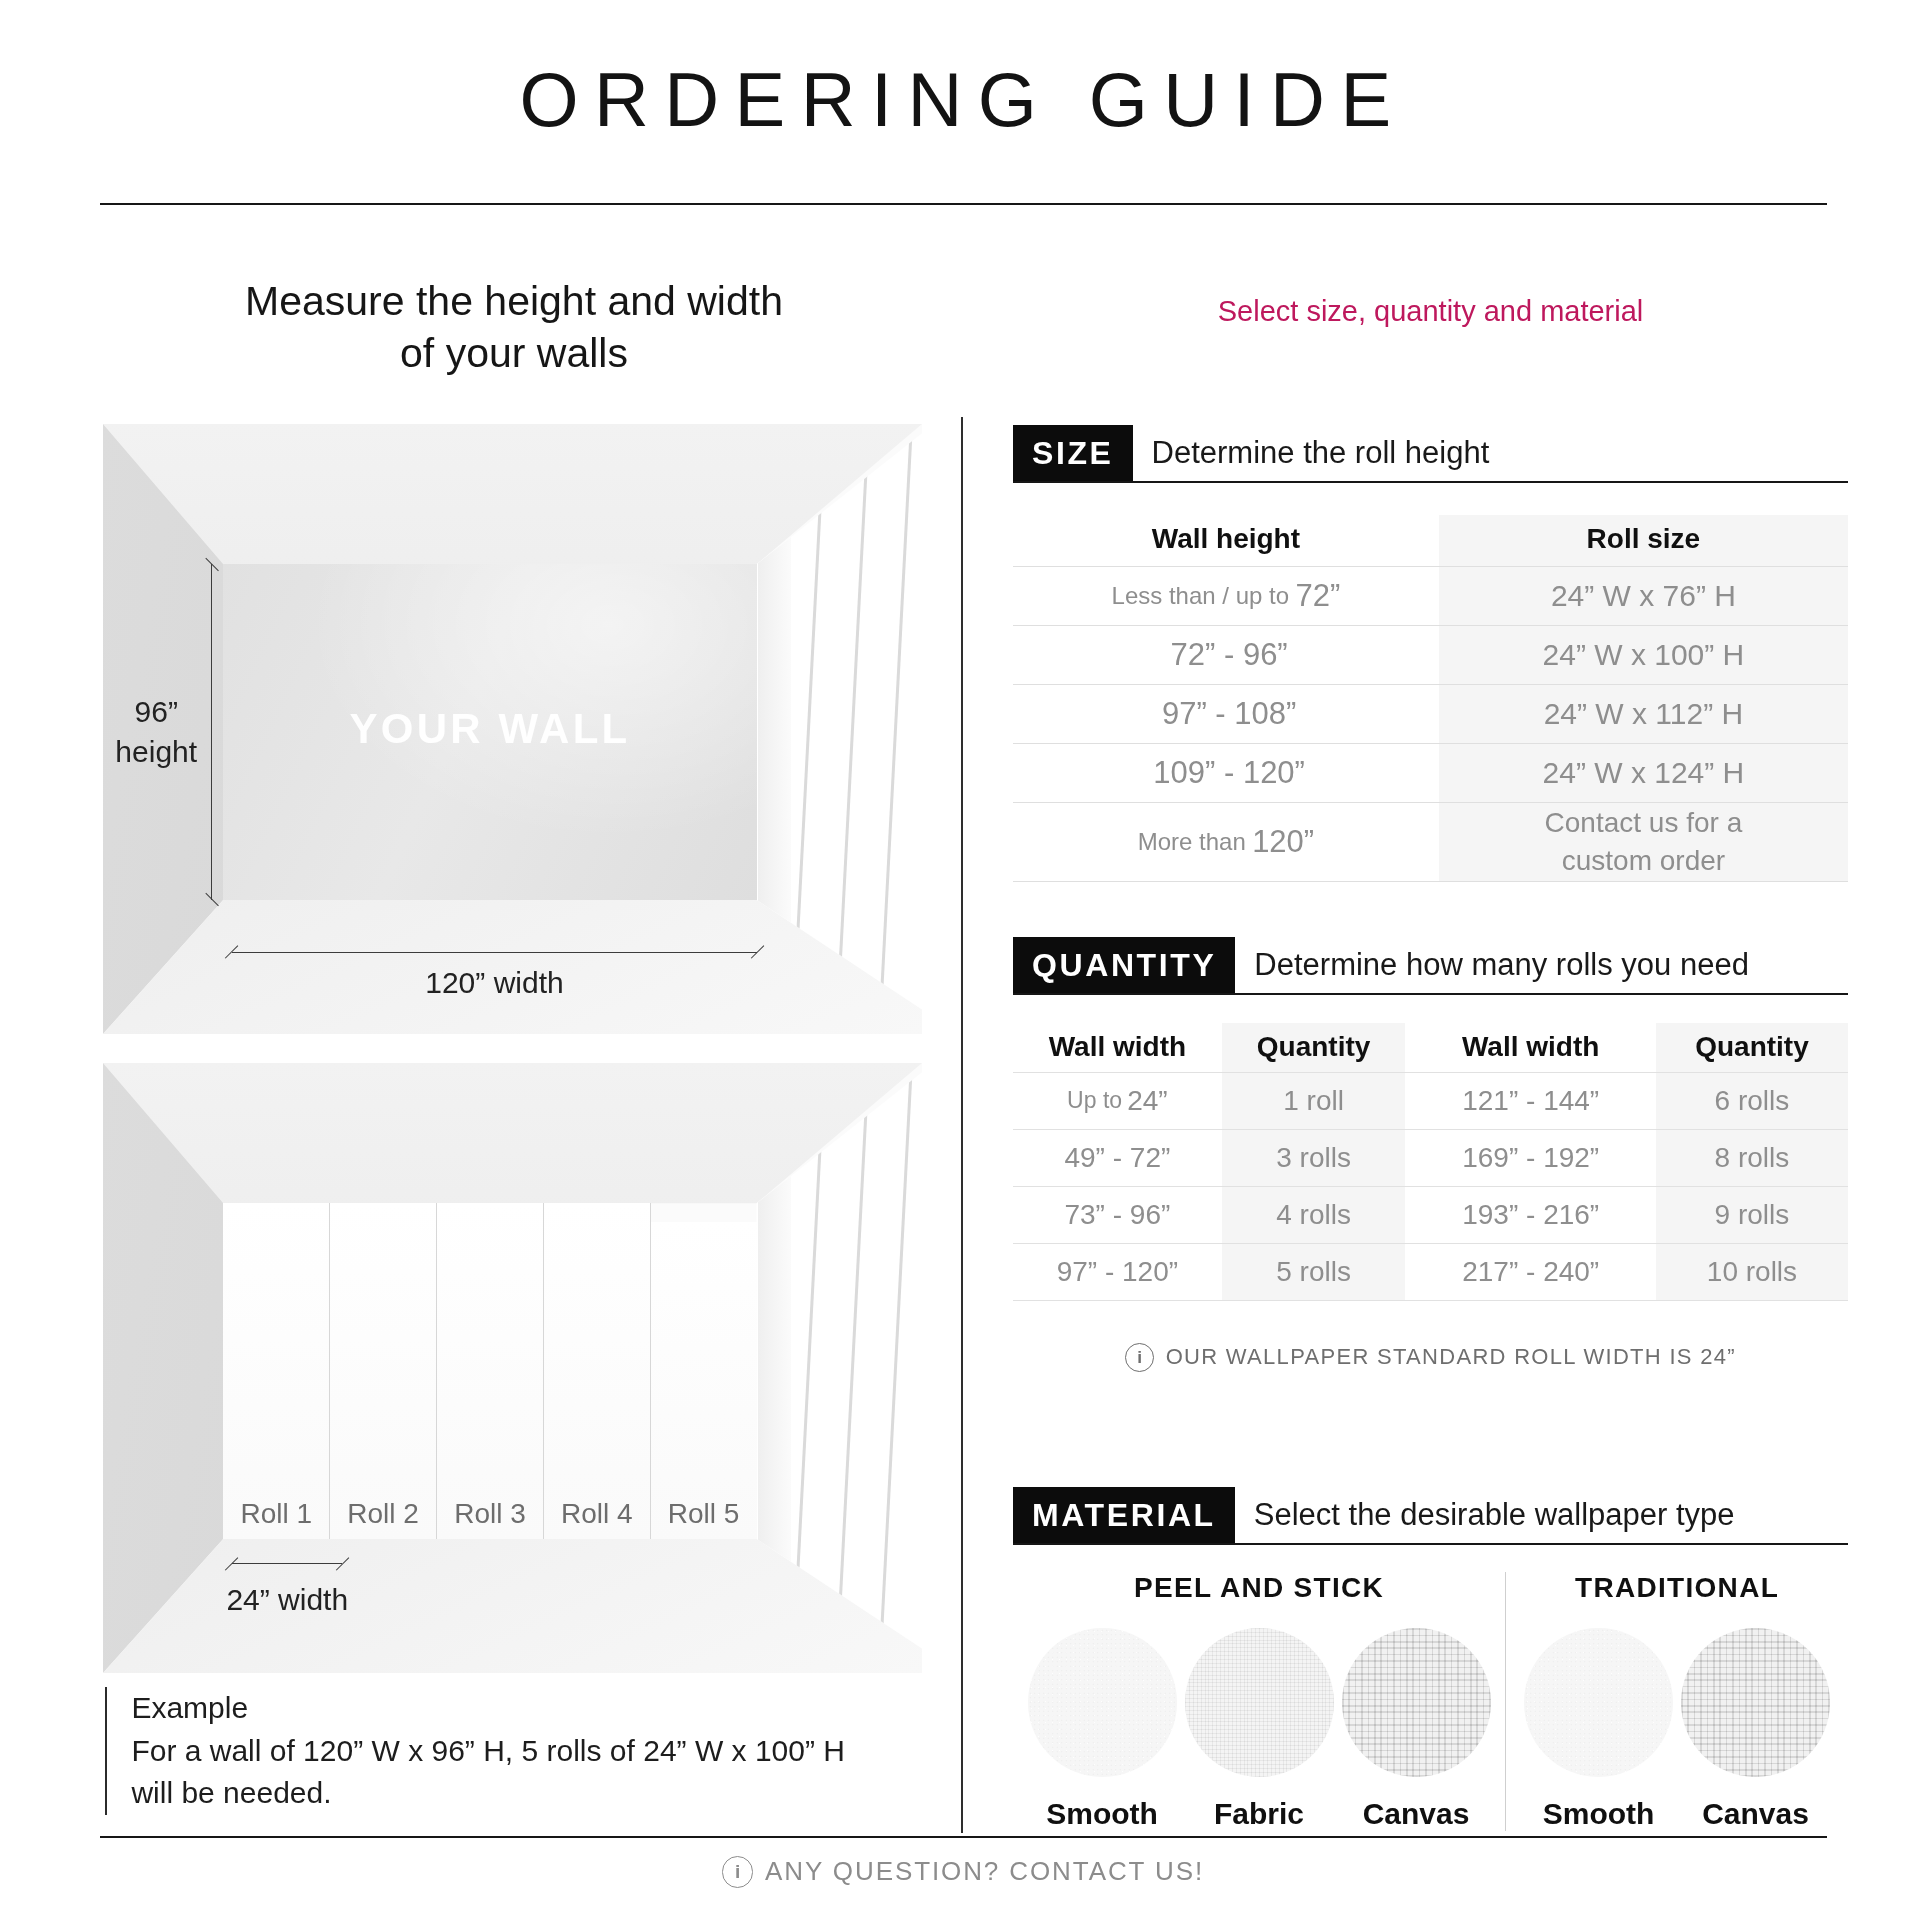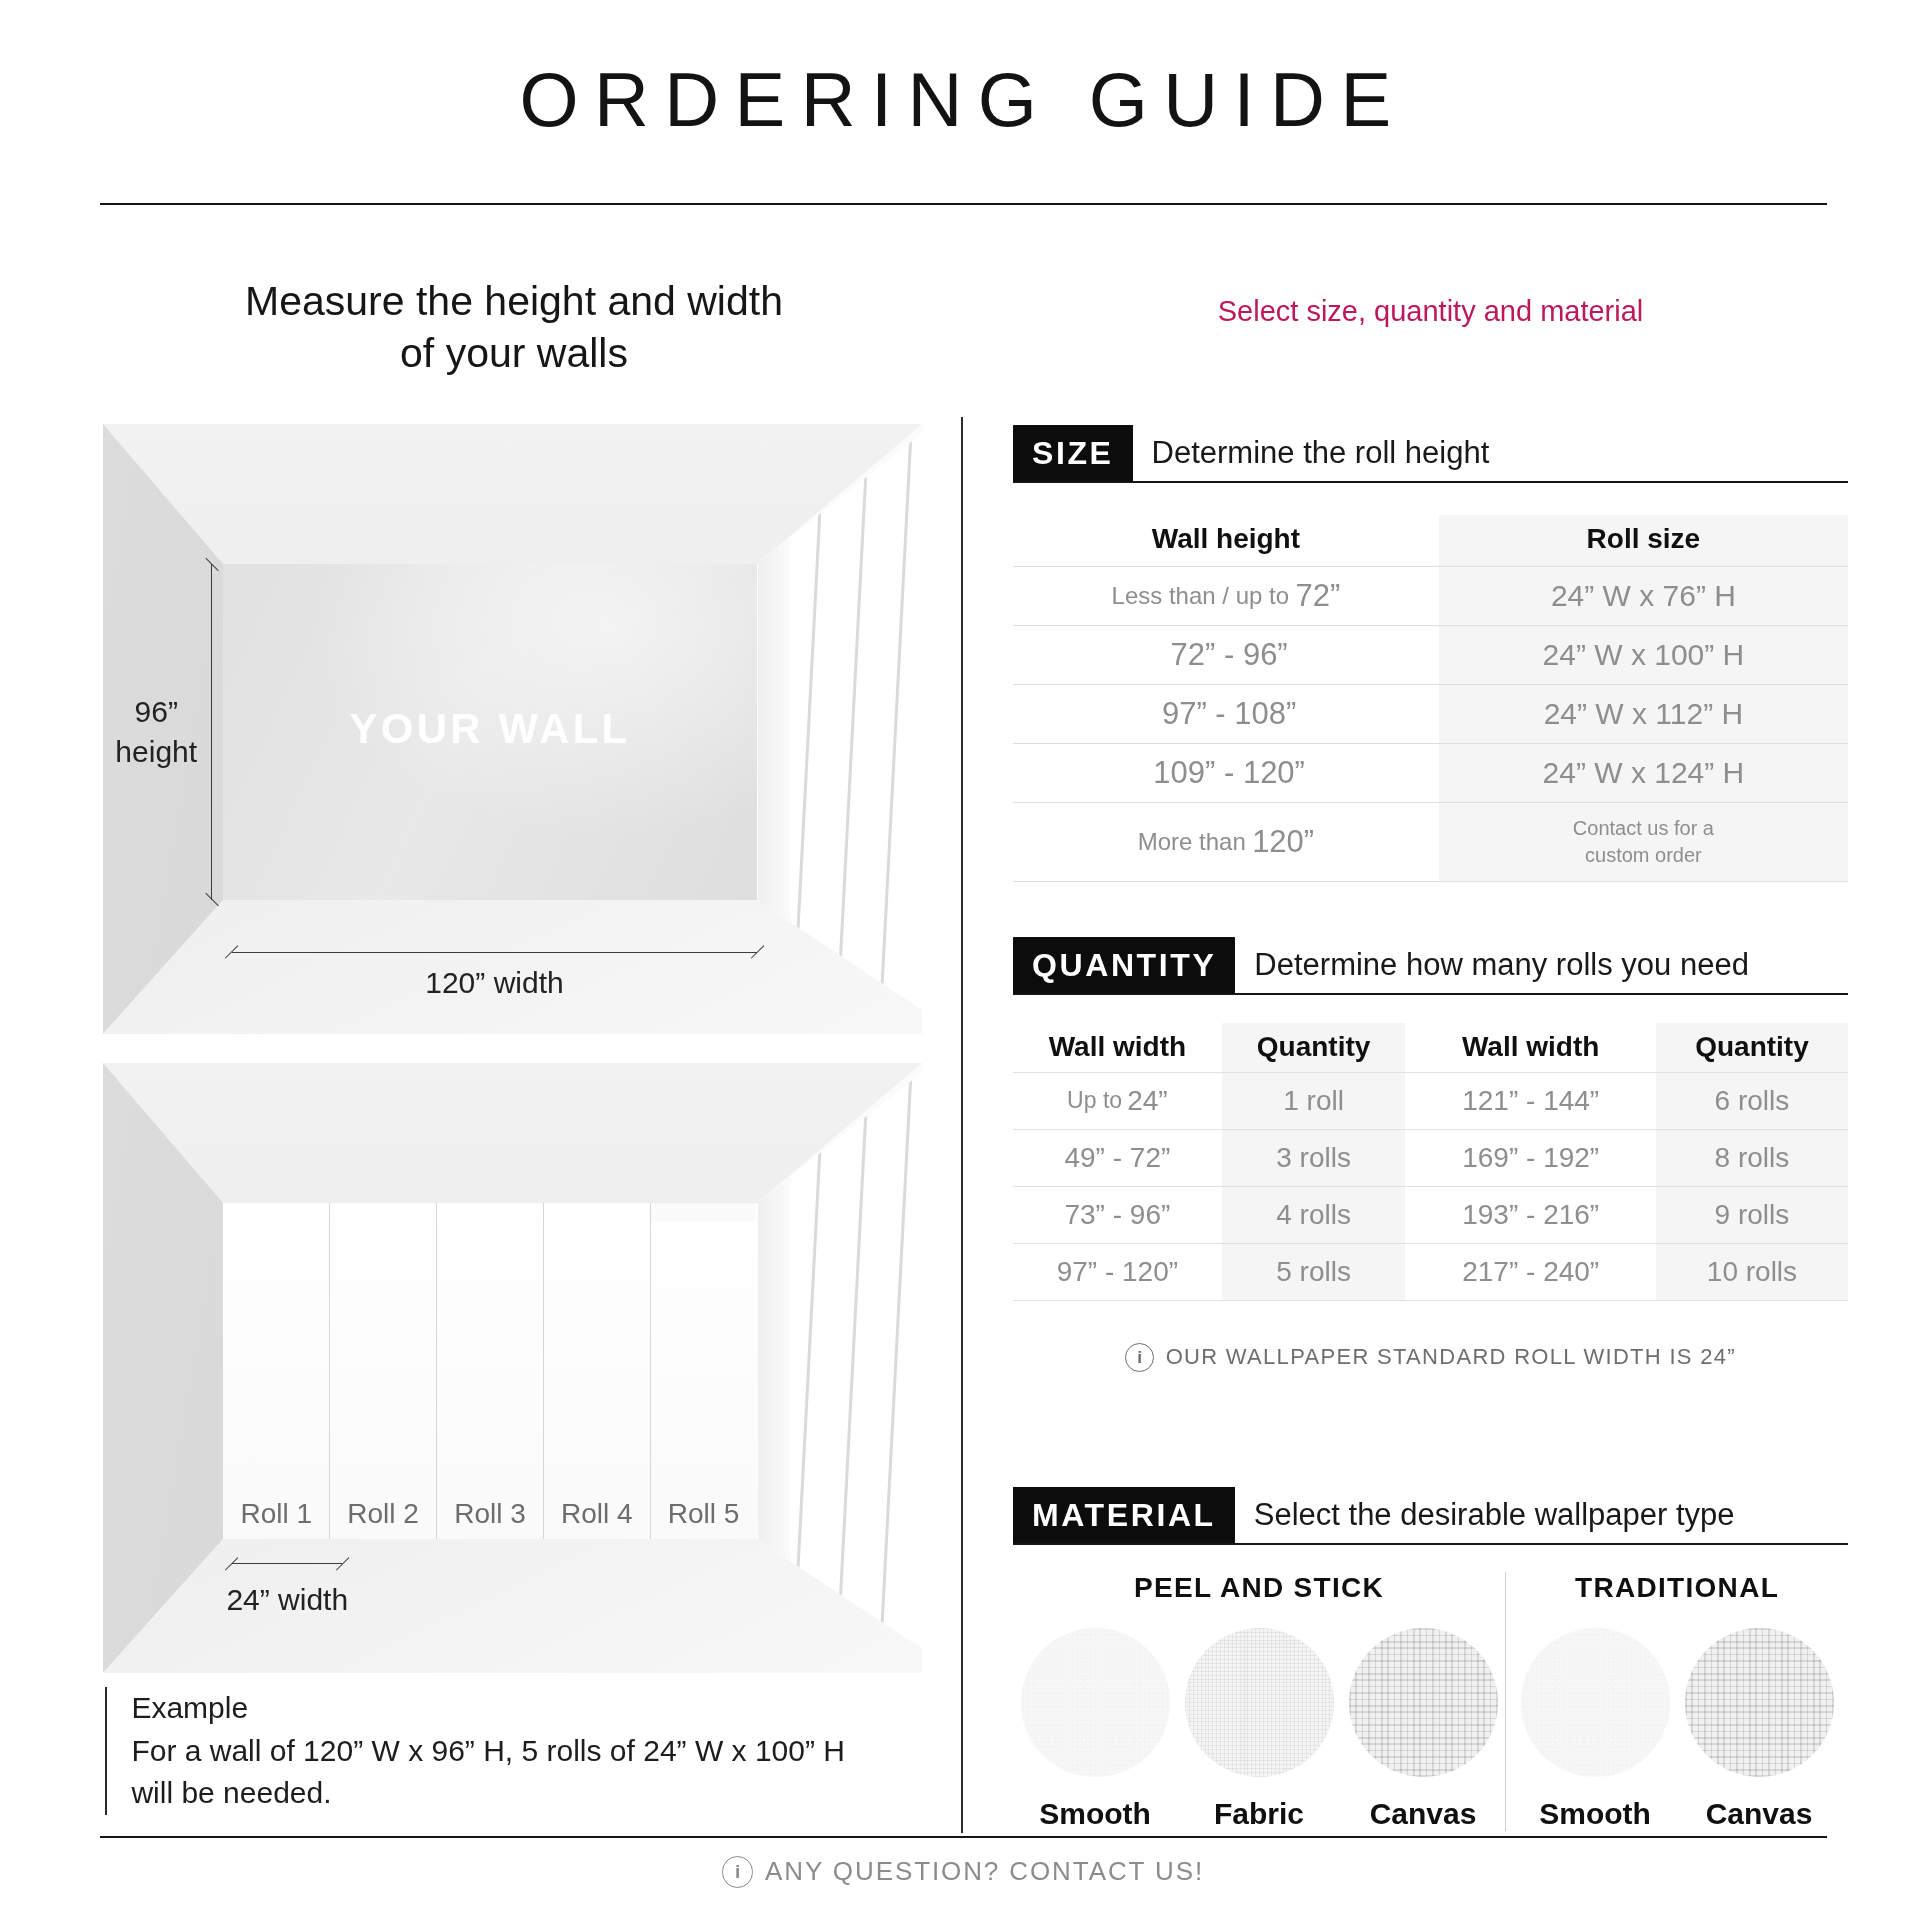--- a/index.html
+++ b/index.html
@@ -90,21 +90,21 @@
   .size-table{margin-top:32px;}
   .st-row{display:grid;grid-template-columns:51% 49%;}
   .st-cell{min-height:58px;display:flex;align-items:center;justify-content:center;
            color:#8e8e8e;font-size:30px;}
   .st-cell.c2{background:#f5f5f5;}
   .st-row.head .st-cell{min-height:41px;font-weight:700;font-size:28px;color:#101010;padding:3.9px 0 6.4px;}
   .st-row.body .st-cell{border-top:1.3px solid #dfdfdf;}
   .st-row.body.last .st-cell{border-bottom:1.3px solid #dfdfdf;min-height:78px;}
   .st-prefix{font-size:24px;margin-right:6.4px;}
   .st-value{font-size:31px;}
-  .two-line{flex-direction:column;font-size:20px;line-height:1.35;}
+  .two-line{flex-direction:column;font-size:28px;line-height:1.35;}
 
   
   .qty-table{margin-top:28px;}
   .qt-row{display:grid;grid-template-columns:25% 22% 30% 23%;}
   .qt-cell{min-height:56px;display:flex;align-items:center;justify-content:center;
            color:#8e8e8e;font-size:28px;}
   .qt-cell.c2,.qt-cell.c4{background:#f5f5f5;}
   .qt-row.head .qt-cell{min-height:49px;font-weight:700;font-size:28px;color:#101010;}
   .qt-row.body .qt-cell{border-top:1.3px solid #e1e1e1;}
   .qt-row.body.last .qt-cell{border-bottom:1.3px solid #e1e1e1;}
@@ -115,21 +115,21 @@
                display:flex;align-items:center;justify-content:center;
                font-size:17.3px;font-weight:600;font-style:normal;}
   .note-text{font-size:22px;letter-spacing:1.3px;}
 
   
   .mat-groups{display:flex;margin-top:27px;align-items:flex-start;}
   .grp{display:flex;flex-direction:column;align-items:center;}
   .grp.peel{width:59%;}
   .grp.trad{width:41%;border-left:1.3px solid #cfcfcf;}
   .grp-title{font-size:28px;font-weight:700;letter-spacing:1.3px;color:#101010;}
-  .swatches{display:flex;gap:9px;margin-top:24.4px;justify-content:space-between;}
+  .swatches{display:flex;gap:2px;margin-top:24.4px;justify-content:space-between;}
   .swatch{display:flex;flex-direction:column;align-items:center;width:155px;}
   .circle{width:149px;height:149px;border-radius:50%;}
   .tex-smooth{background-color:#f6f6f6;
       background-image:radial-gradient(rgba(0,0,0,0.05) 0.8px, transparent 0.8px),
                        radial-gradient(rgba(255,255,255,0.9) 0.6px, transparent 0.6px);
       background-size:4.5px 4.5px,7px 7px;}
   .tex-fabric{background-color:#f4f4f4;
       background-image:repeating-linear-gradient(0deg, rgba(0,0,0,0.055) 0 1px, transparent 1px 3.9px),
                        repeating-linear-gradient(90deg, rgba(0,0,0,0.055) 0 1px, transparent 1px 3.9px);}
   .tex-canvas{background-color:#f1f1f1;

